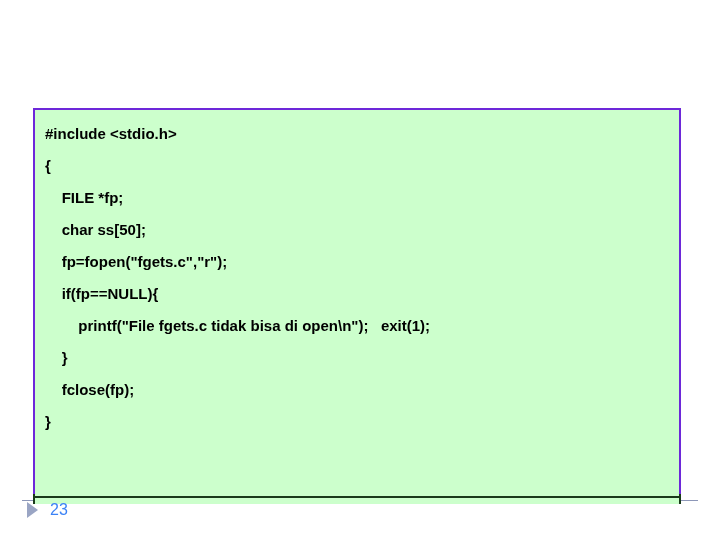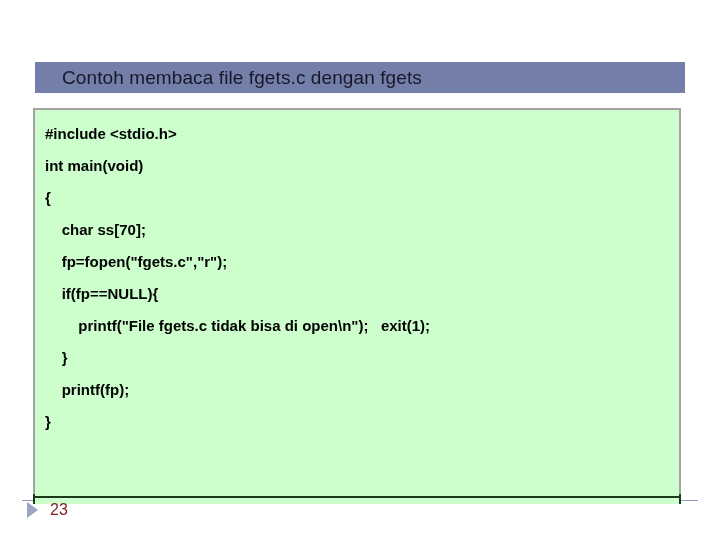--- a/index.html
+++ b/index.html
@@ -47,21 +47,21 @@
   }
 
   
   .code-block {
     position: absolute;
     left: 33px;
     top: 108px;
     width: 648px;
     height: 390px;
     background: #ccffcc;
-    border: 2px solid #a3a3a3;
+    border: 2px solid #6d28d9;
     box-sizing: border-box;
     padding: 8px 10px 0 10px;
   }
   .code-lines {
     font-family: "Liberation Sans", sans-serif;
     font-size: 15px;
     font-weight: bold;
     color: #000000;
     line-height: 32px;
   }
@@ -107,44 +107,41 @@
     height: 0;
     border-top: 8px solid transparent;
     border-bottom: 8px solid transparent;
     border-left: 11px solid #9aa5c4;
   }
   .slide-number {
     position: absolute;
     left: 50px;
     top: 500px;
     font-size: 16px;
-    color: #7f1d1d;
+    color: #3b82f6;
     line-height: 20px;
   }
 </style>
 </head>
 <body>
 
 <div class="slide">
 
-  <div class="title-band">
-    <div class="title-text">Contoh membaca file fgets.c dengan fgets</div>
-  </div>
 
   <div class="code-block">
     <div class="code-lines">
       <div class="code-line">#include &lt;stdio.h&gt;</div>
-      <div class="code-line">int main(void)</div>
       <div class="code-line">{</div>
-      <div class="code-line">    char ss[70];</div>
+      <div class="code-line">    FILE *fp;</div>
+      <div class="code-line">    char ss[50];</div>
       <div class="code-line">    fp=fopen("fgets.c","r");</div>
       <div class="code-line">    if(fp==NULL){</div>
       <div class="code-line">        printf("File fgets.c tidak bisa di open\n");   exit(1);</div>
       <div class="code-line">    }</div>
-      <div class="code-line">    printf(fp);</div>
+      <div class="code-line">    fclose(fp);</div>
       <div class="code-line">}</div>
     </div>
   </div>
 
   <div class="bottom-rule"></div>
   <div class="bottom-rule-cover"></div>
   <div class="code-bottom-border"></div>
 
   <div class="footer-triangle"></div>
   <div class="slide-number">23</div>

